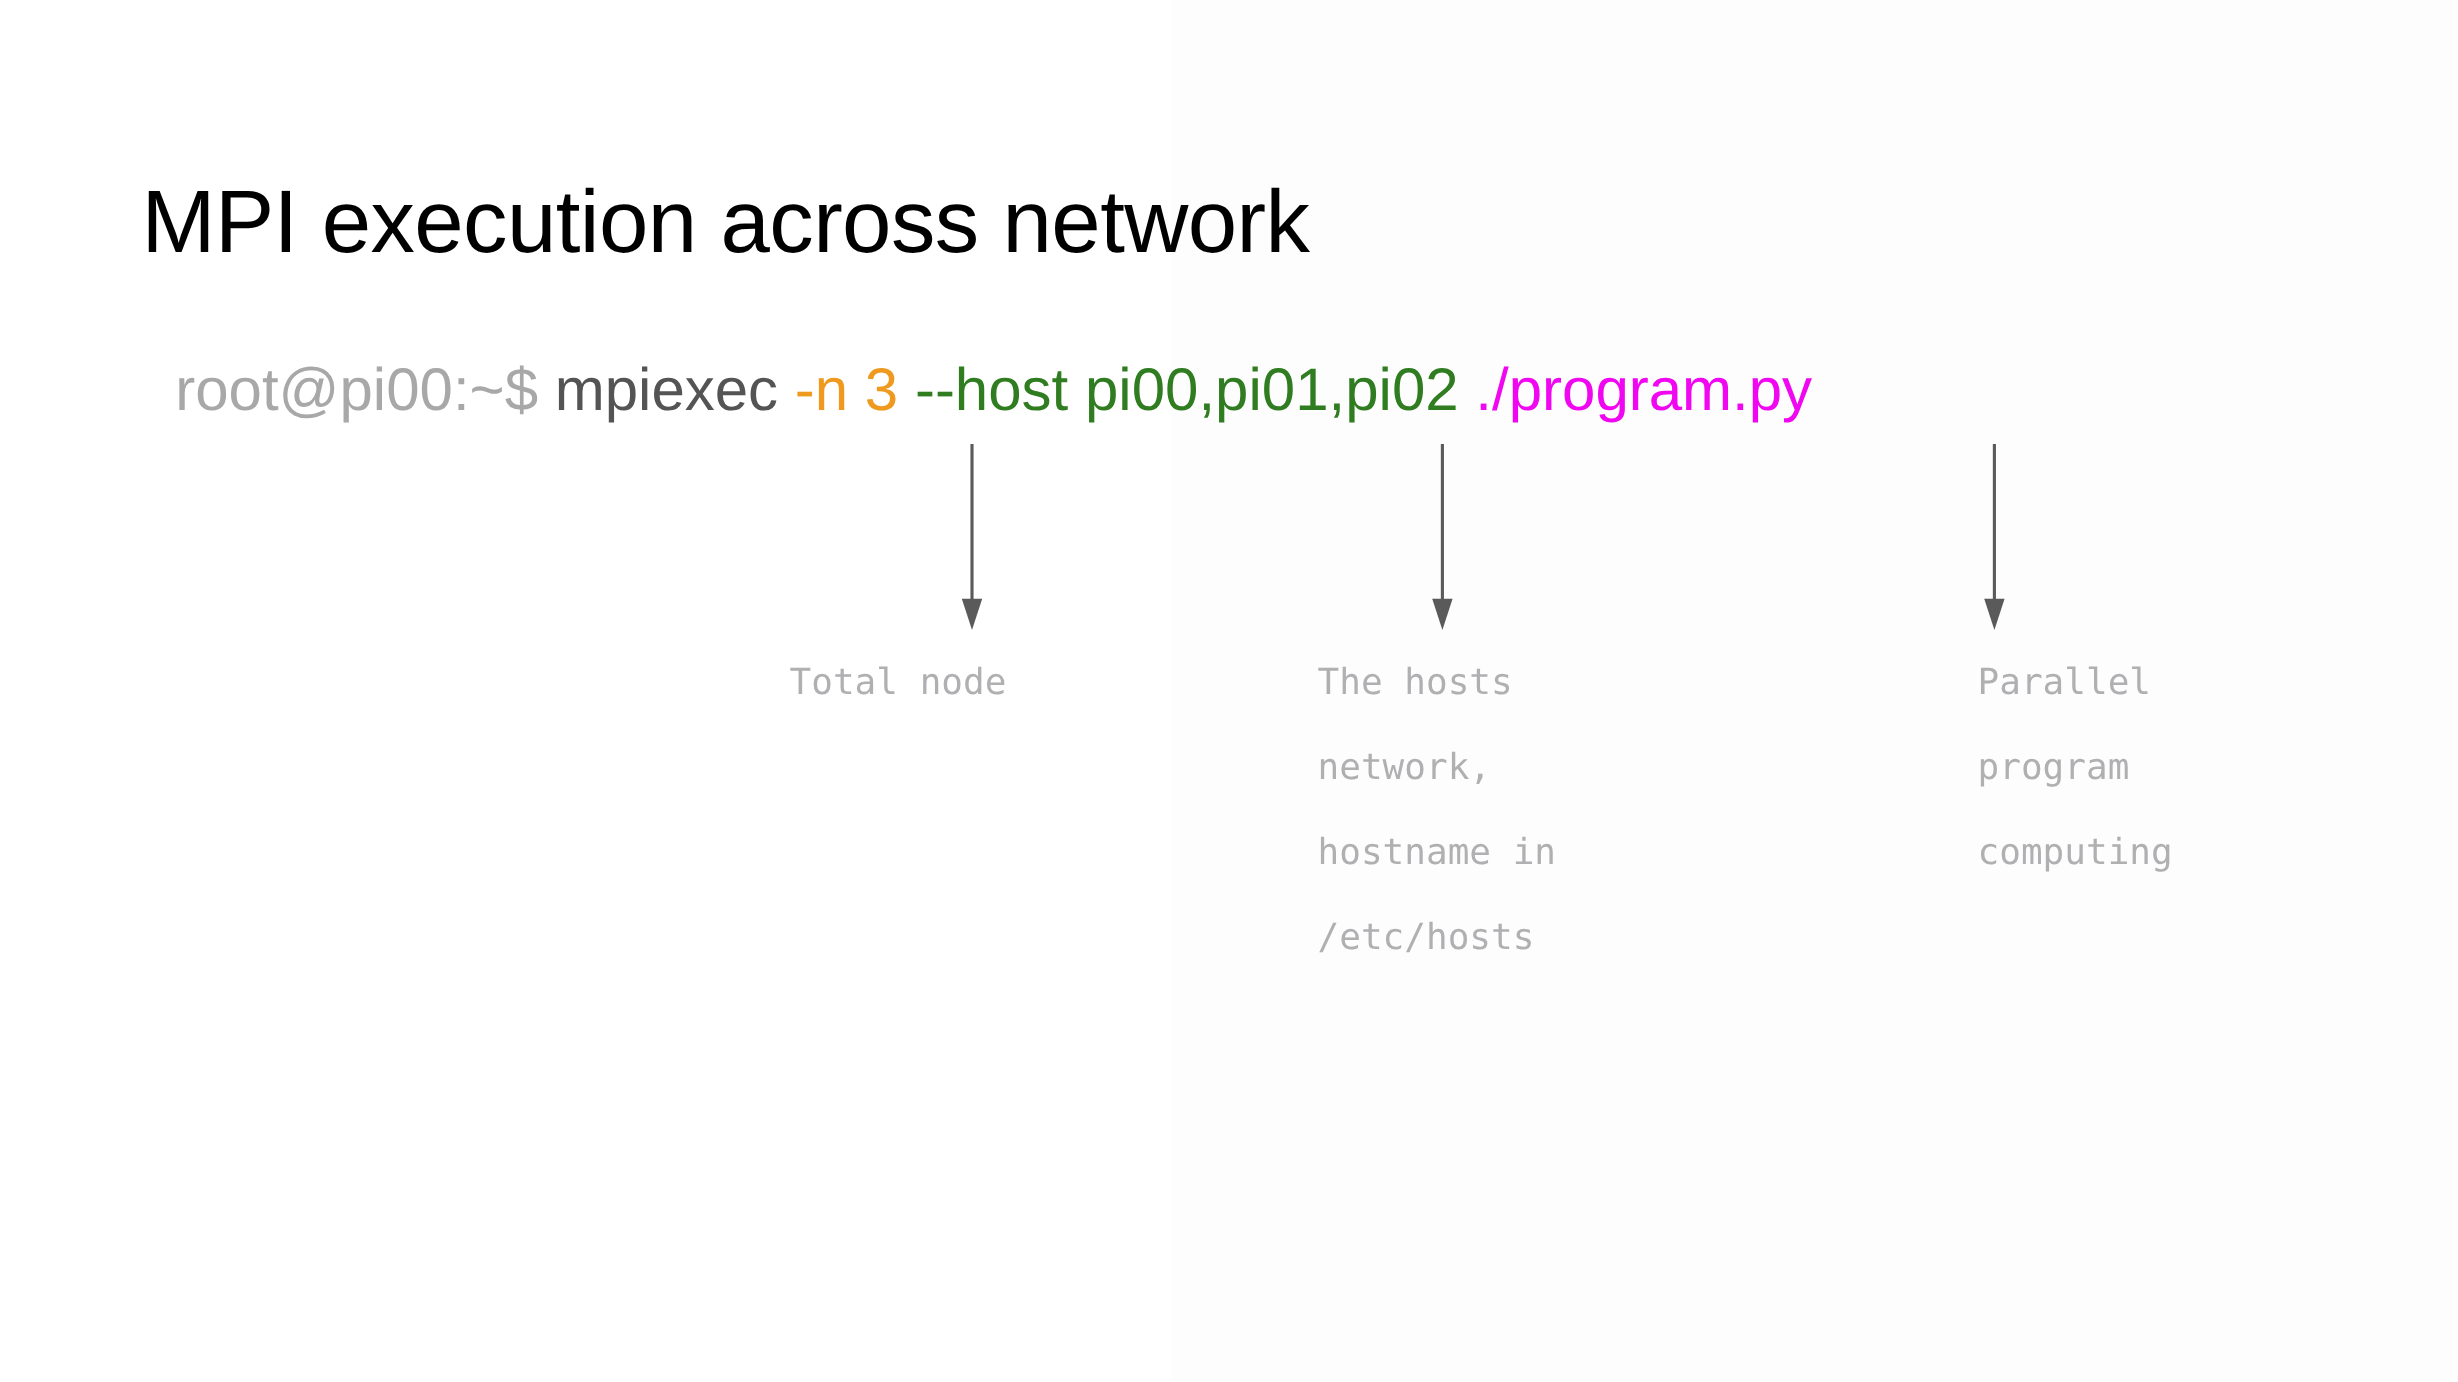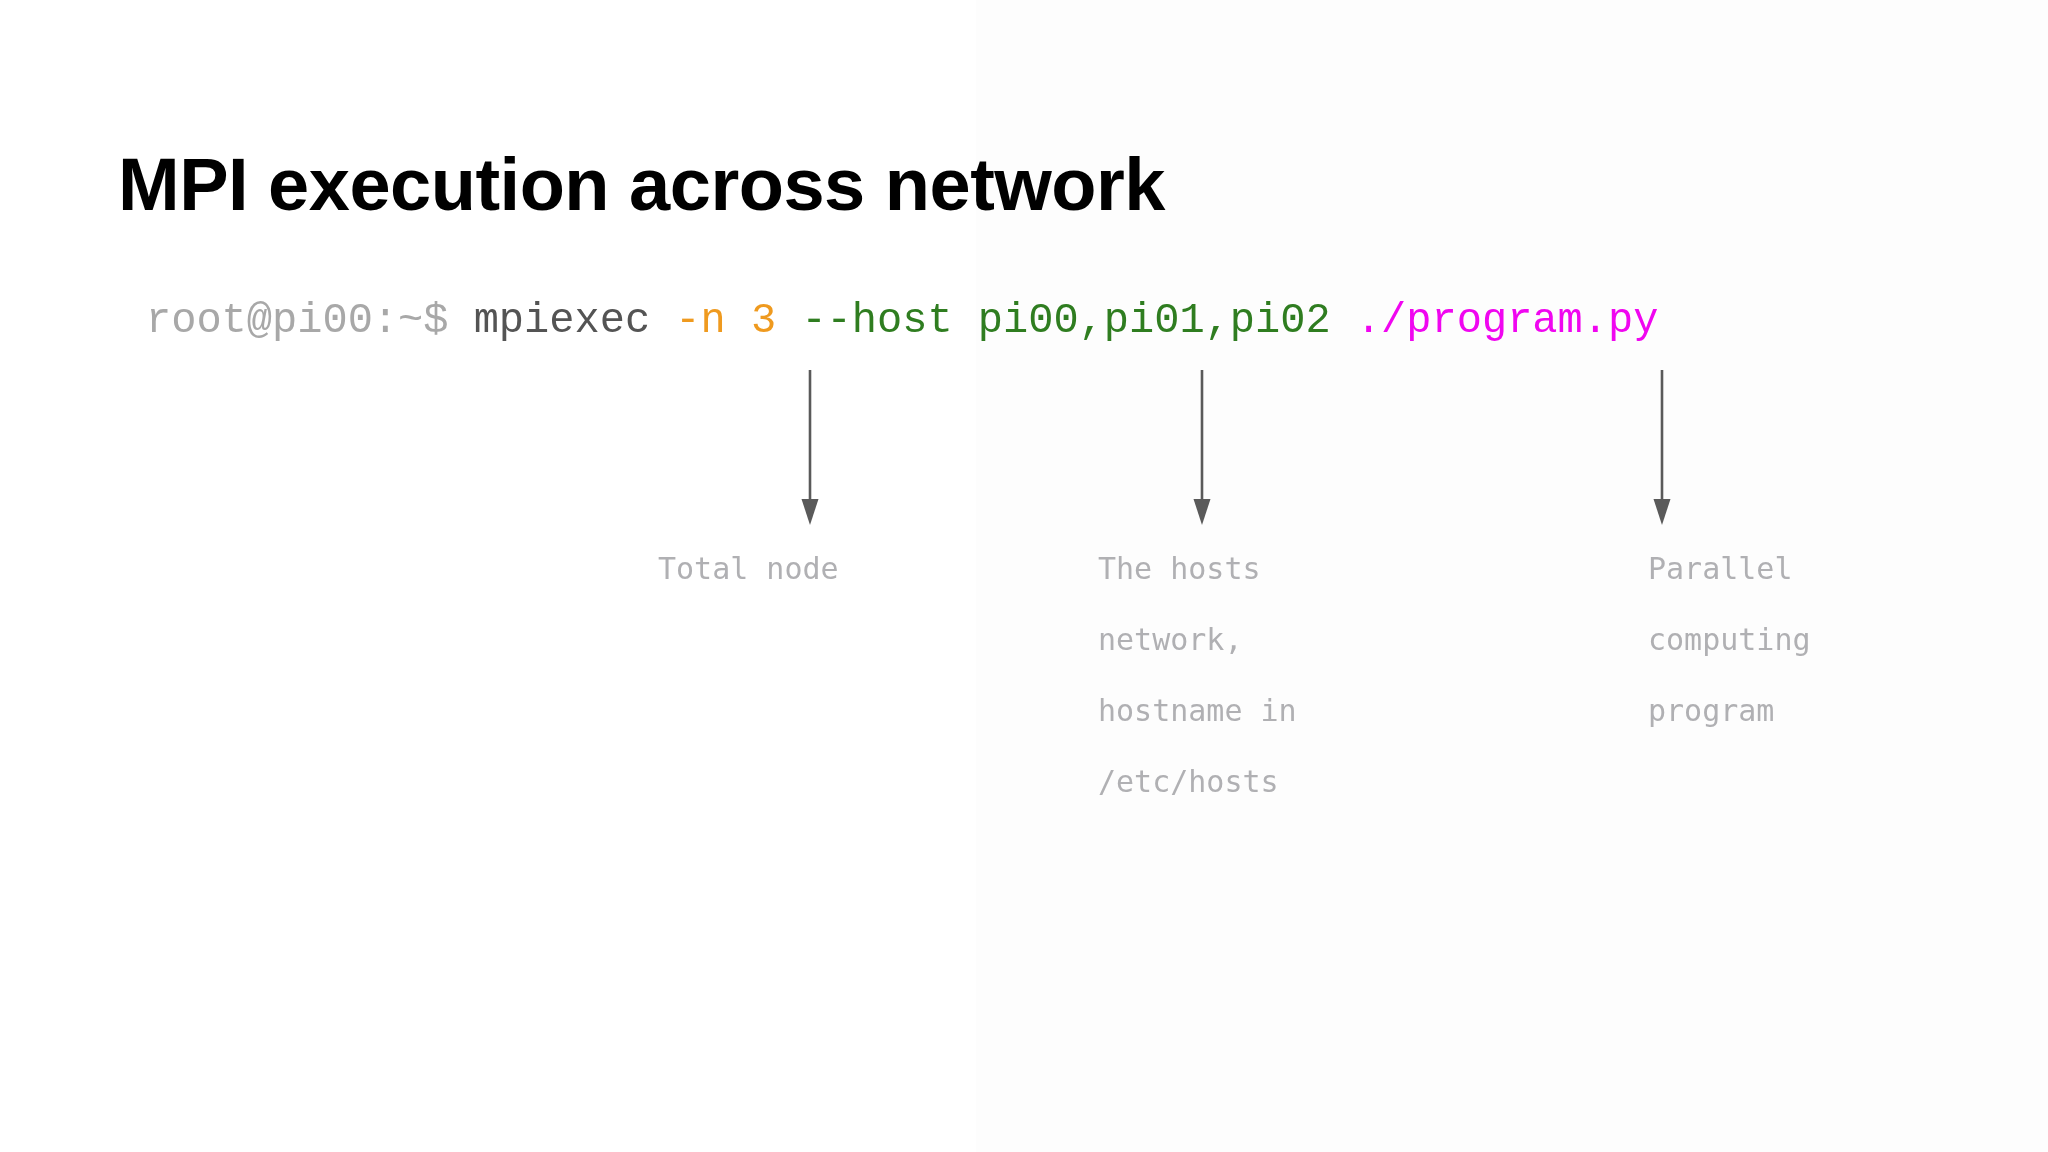--- a/index.html
+++ b/index.html
@@ -25,34 +25,34 @@
     height: 1152px;
     background: #fdfdfd;
   }
 
   #slide-title {
     position: absolute;
     left: 118px;
     top: 98px;
     font-family: "Liberation Sans", sans-serif;
     font-size: 74px;
-    font-weight: 700;
+    font-weight: 400;
     letter-spacing: -0.5px;
     color: #000000;
     white-space: nowrap;
     line-height: 1;
   }
 
   
   #command-line {
     position: absolute;
     left: 146px;
     top: 297px;
-    font-family: Liberation Mono, monospace;
-    font-size: 42px;
+    font-family: Liberation Sans, sans-serif;
+    font-size: 50px;
     line-height: 1.15;
     white-space: pre;
     letter-spacing: 0px;
   }
   #command-line .tok { white-space: pre; }
 
   
   .arrow {
     position: absolute;
     top: 370px;
@@ -97,15 +97,15 @@
   </div>
   <div class="arrow" id="arrow-2" style="left: 1650px;">
     <svg width="24" height="160" viewBox="0 0 24 160" xmlns="http://www.w3.org/2000/svg">
       <line x1="12" y1="0" x2="12" y2="134" stroke="#5a5a5a" stroke-width="2.6"></line>
       <polygon points="12,155 3.5,129 20.5,129" fill="#5a5a5a"></polygon>
     </svg>
   </div>
 
   <div class="note" id="note-0" style="left: 658px; top: 533px;"><span class="note-line">Total node</span></div>
   <div class="note" id="note-1" style="left: 1098px; top: 533px;"><span class="note-line">The hosts</span><span class="note-line">network,</span><span class="note-line">hostname in</span><span class="note-line">/etc/hosts</span></div>
-  <div class="note" id="note-2" style="left: 1648px; top: 533px;"><span class="note-line">Parallel</span><span class="note-line">computing</span><span class="note-line">program</span></div>
+  <div class="note" id="note-2" style="left: 1648px; top: 533px;"><span class="note-line">Parallel</span><span class="note-line">program</span><span class="note-line">computing</span></div>
 
 </div>
 
 </body></html>

